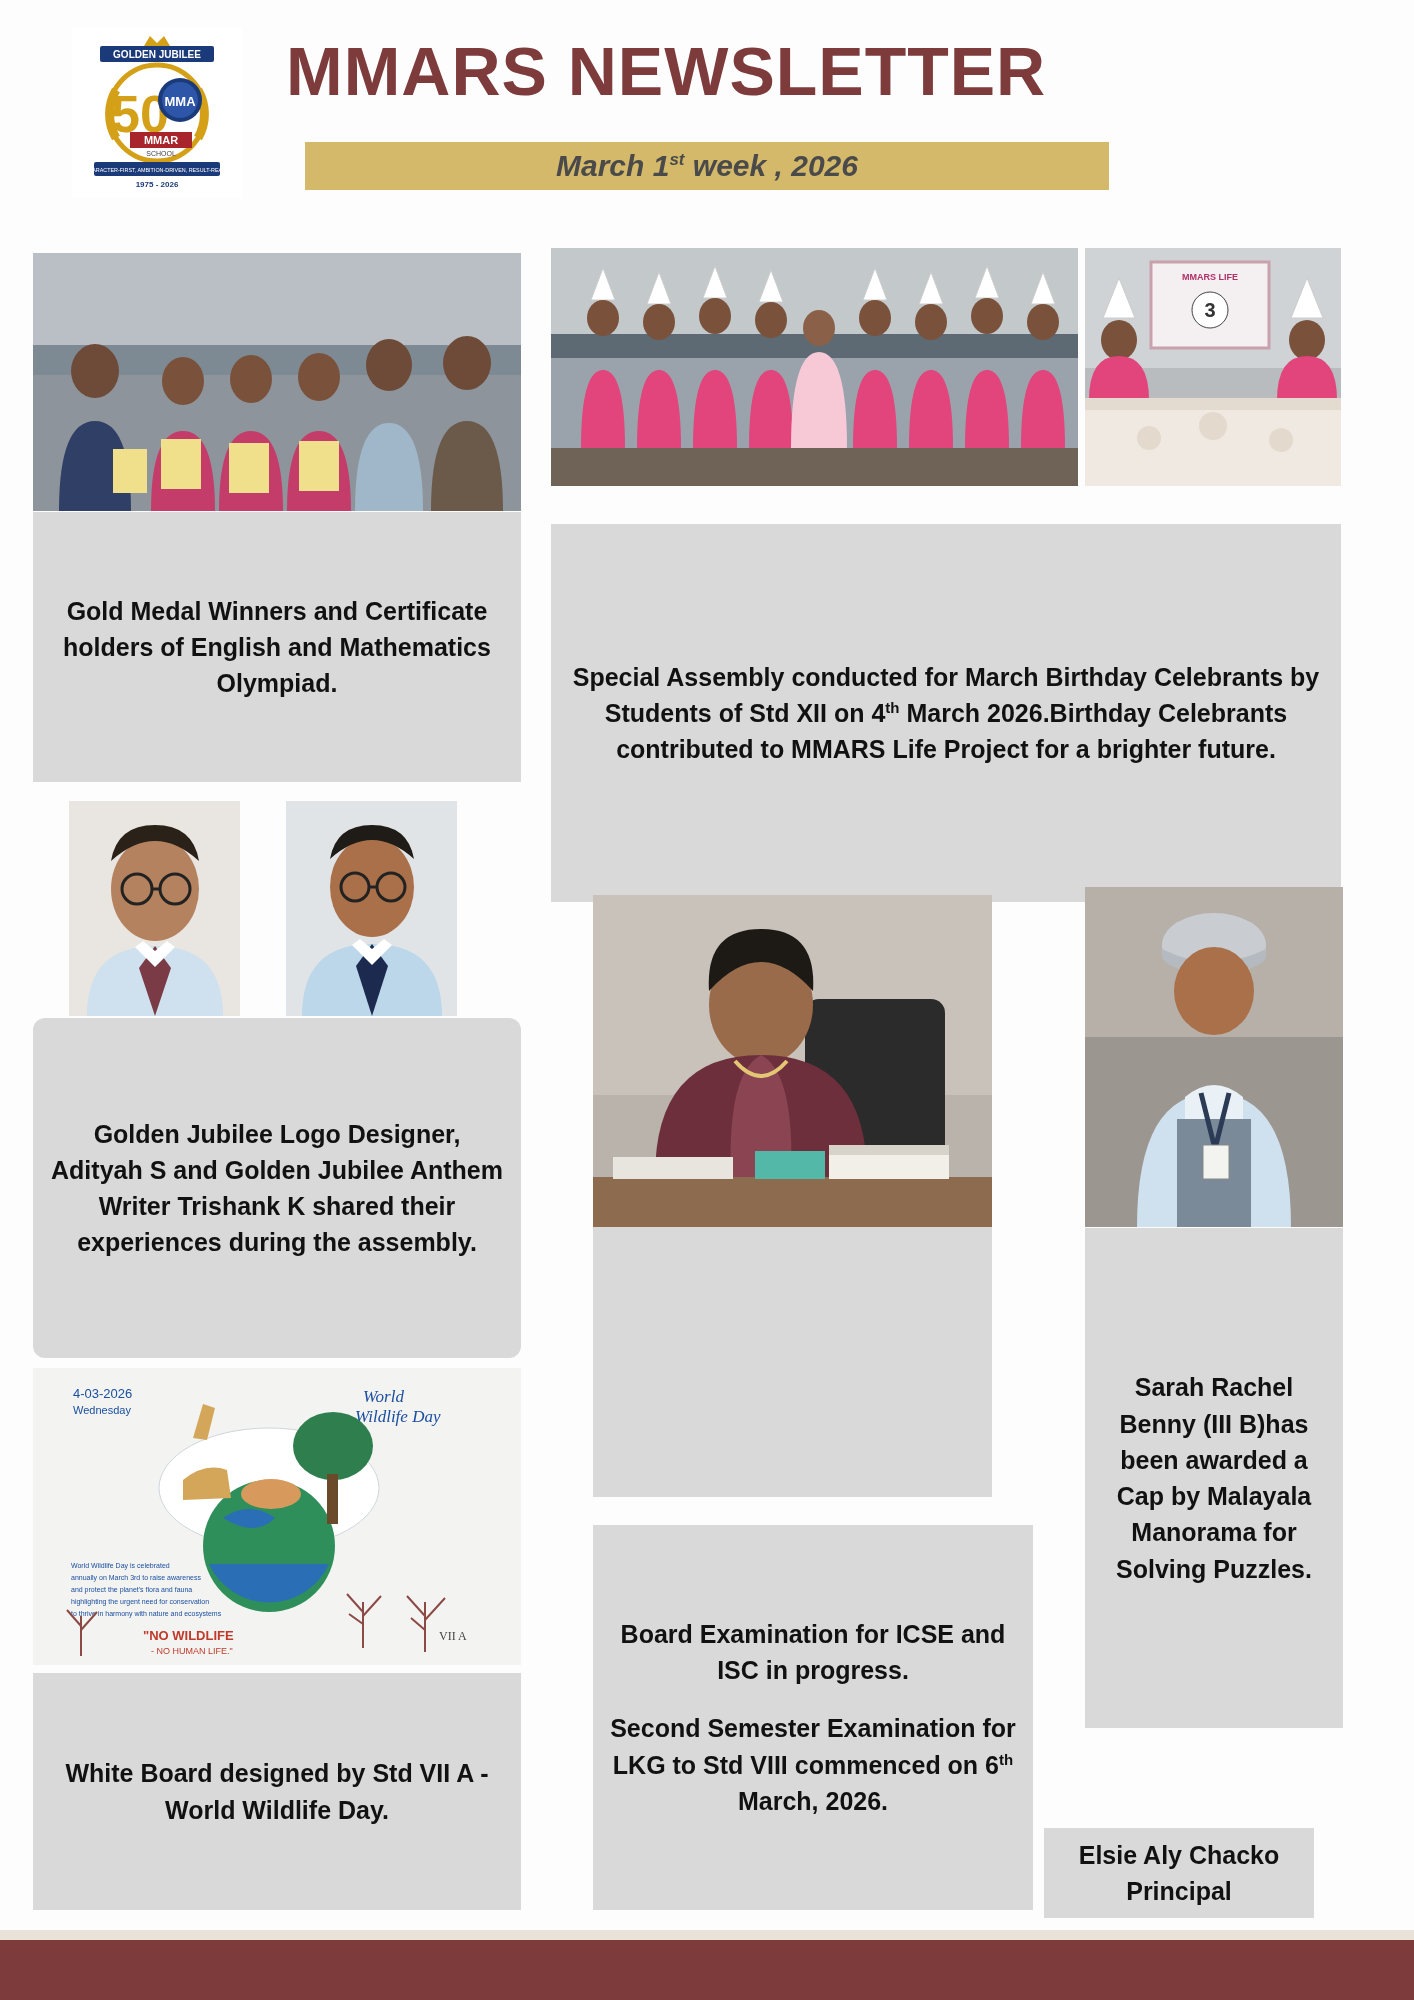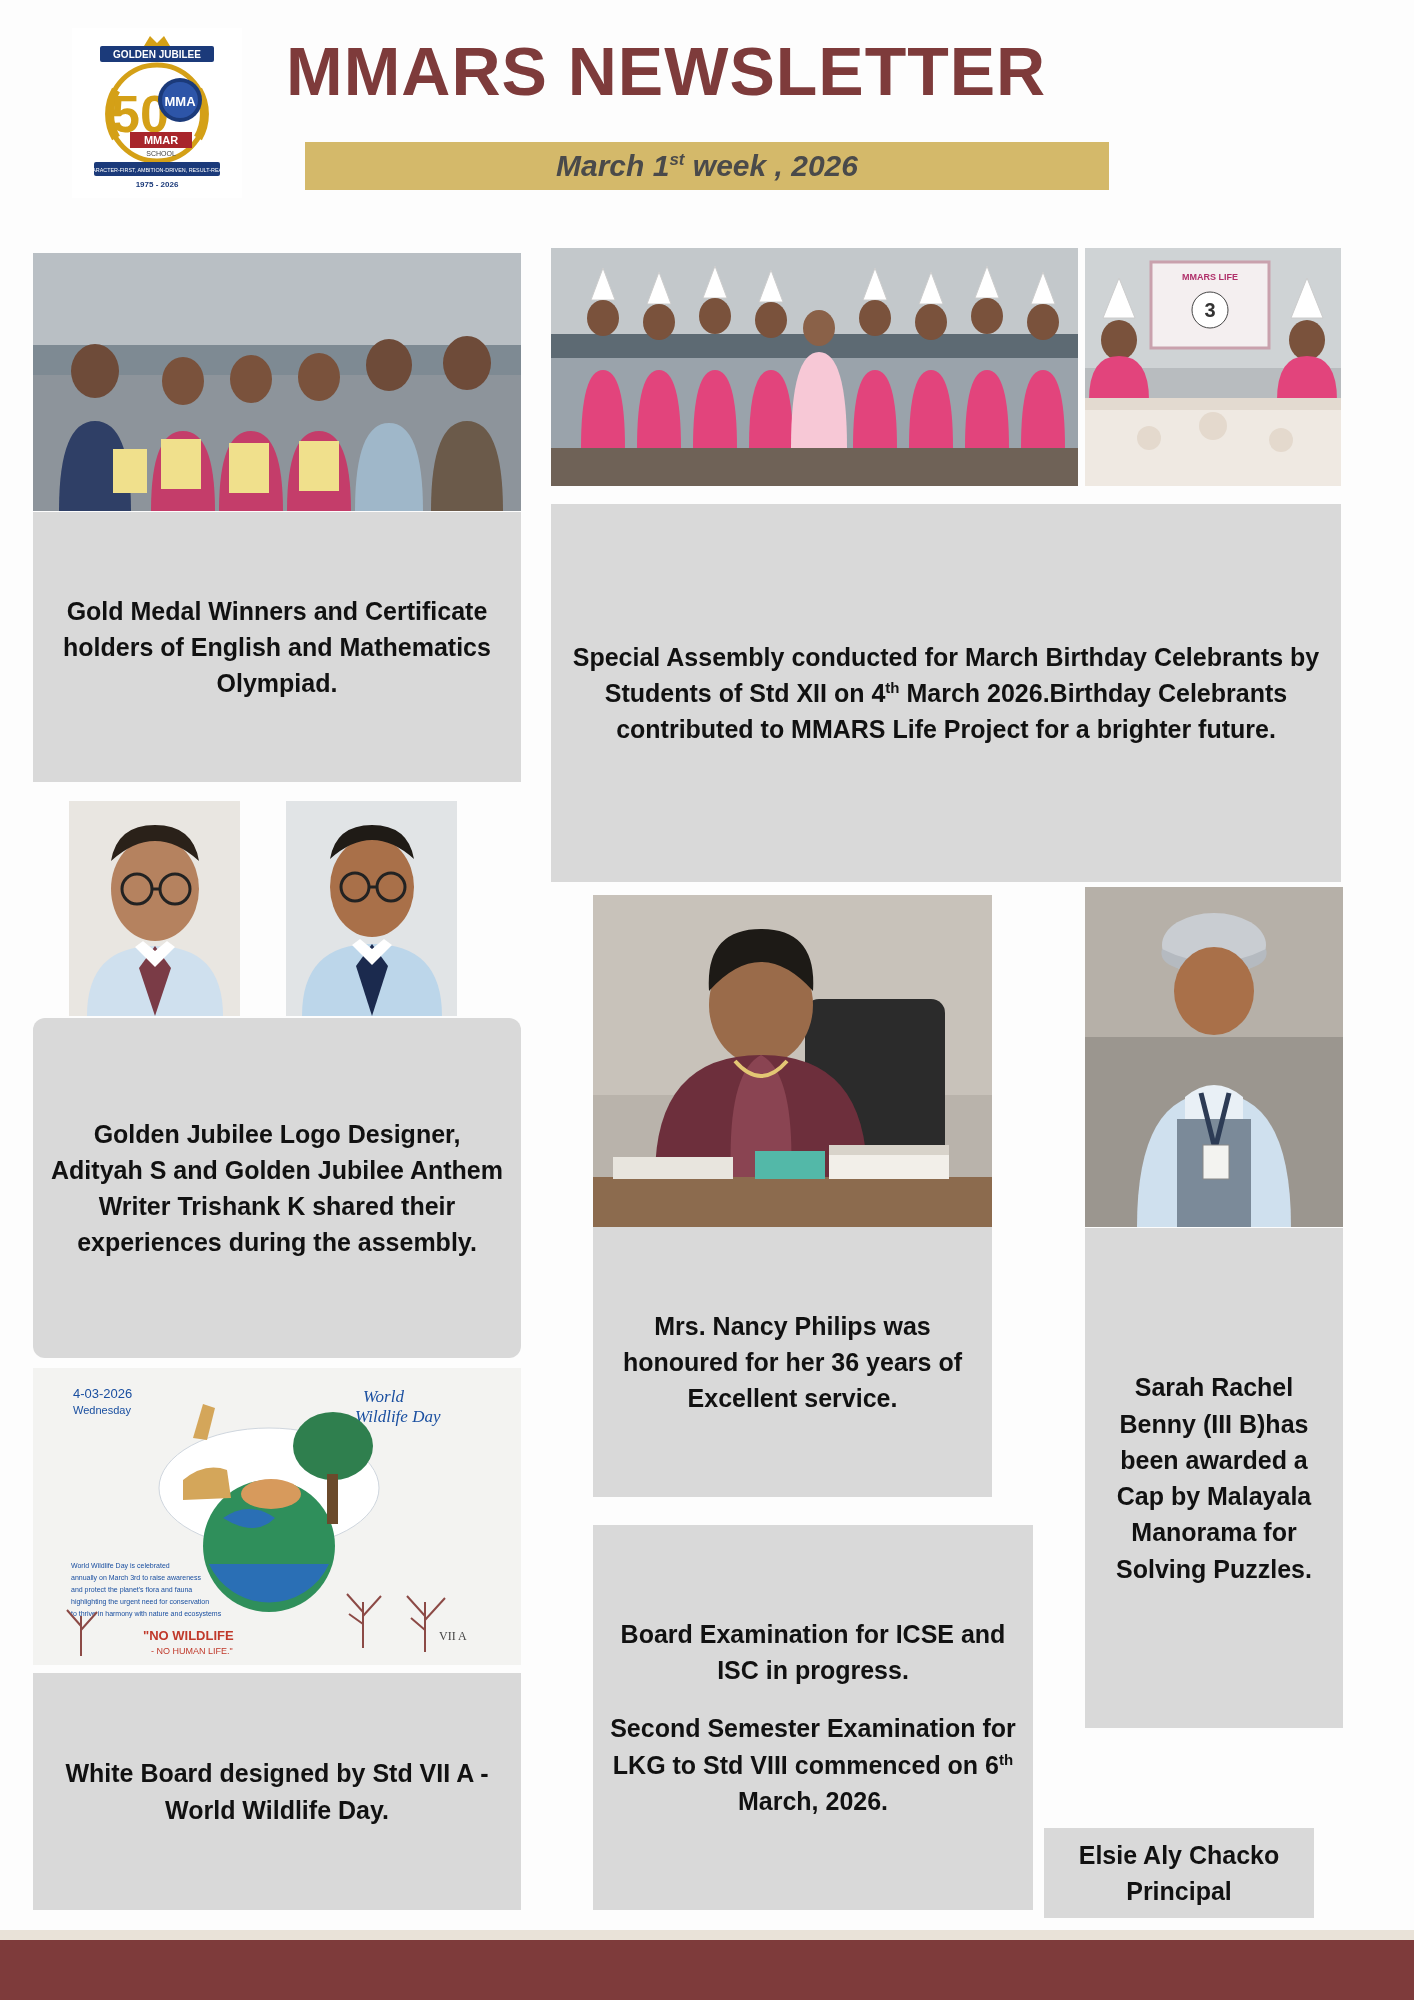--- a/index.html
+++ b/index.html
@@ -263,21 +263,21 @@
       <path d="M192 152 q0 -44 30 -44 q30 0 30 44 z" fill="#e2447c"></path>
 
       <rect x="0" y="150" width="256" height="88" fill="#efe9e2"></rect>
       <path d="M0 150 h256 v12 h-256 z" fill="#e3dad0"></path>
       <circle cx="64" cy="190" r="12" fill="#e4d9cd"></circle>
       <circle cx="128" cy="178" r="14" fill="#e4d9cd"></circle>
       <circle cx="196" cy="192" r="12" fill="#e4d9cd"></circle>
     </svg>
   </div>
 
-  <div class="caption" style="left:551px; top:504px; width:790px; height:378px;">
+  <div class="caption" style="left:551px; top:524px; width:790px; height:378px;">
     <div class="inner">
       <span>Special Assembly conducted for March Birthday Celebrants by Students of Std XII on 4</span><sup>th</sup><span> March 2026.Birthday Celebrants contributed to MMARS Life Project for a brighter future.</span>
     </div>
   </div>
 
   <div class="photo" style="left:69px; top:801px; width:171px; height:215px;">
     <svg viewBox="0 0 171 215" preserveAspectRatio="none" xmlns="http://www.w3.org/2000/svg">
       <rect width="171" height="215" fill="#e9e6e1"></rect>
       <ellipse cx="86" cy="88" rx="44" ry="52" fill="#b5825f"></ellipse>
       <path d="M42 60 q44 -40 88 0 q-6 -36 -44 -36 q-38 0 -44 36 z" fill="#2a2119"></path>
@@ -325,21 +325,20 @@
       <rect x="0" y="282" width="399" height="50" fill="#8c6b4e"></rect>
       <rect x="20" y="262" width="120" height="22" fill="#e8e5de"></rect>
       <rect x="162" y="256" width="70" height="28" fill="#53b8a8"></rect>
       <rect x="236" y="250" width="120" height="34" fill="#f2efe9"></rect>
       <rect x="236" y="250" width="120" height="10" fill="#d8d3ca"></rect>
     </svg>
   </div>
 
   <div class="caption" style="left:593px; top:1227px; width:399px; height:270px;">
     <div class="inner">
-      <div>Mrs. Nancy Philips was honoured for her 36 years of Excellent service.</div>
     </div>
   </div>
 
   <div class="photo" style="left:1085px; top:887px; width:258px; height:340px;">
     <svg viewBox="0 0 258 340" preserveAspectRatio="none" xmlns="http://www.w3.org/2000/svg">
       <rect width="258" height="340" fill="#a8a29b"></rect>
       <rect x="0" y="0" width="258" height="150" fill="#b6b0a8"></rect>
       <rect x="0" y="150" width="258" height="190" fill="#9b968f"></rect>
 
       <ellipse cx="129" cy="58" rx="52" ry="32" fill="#c9cdd2"></ellipse>

